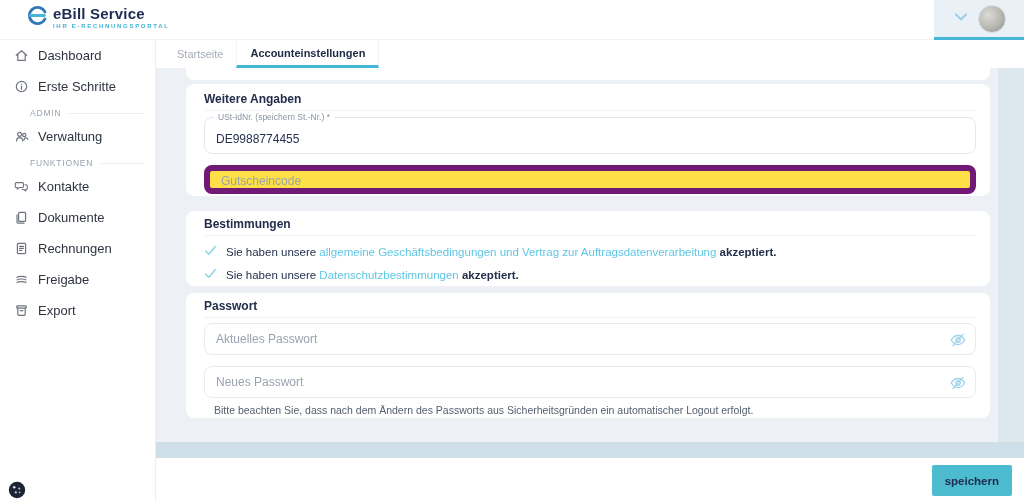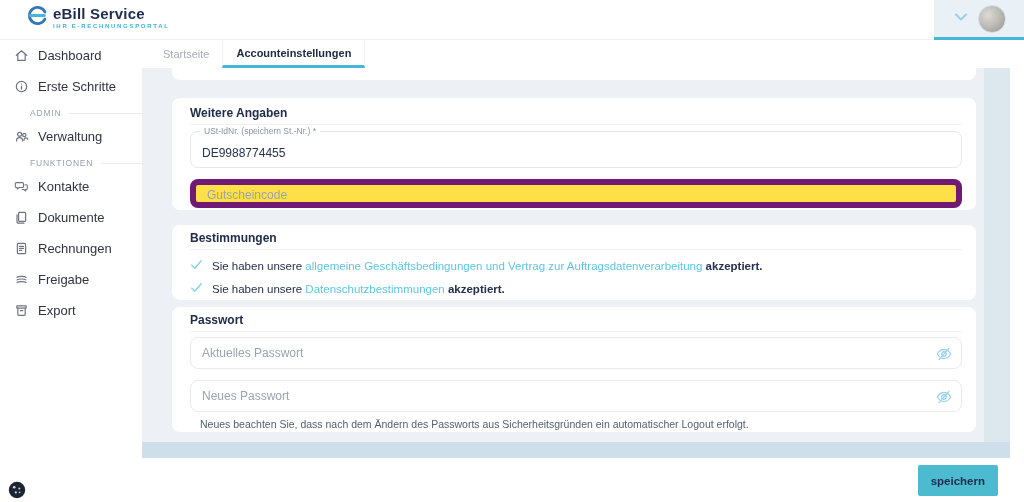--- a/index.html
+++ b/index.html
@@ -26,36 +26,36 @@
   .sidebar { position:absolute; top:40px; left:0; width:156px; height:462px;
     background:#fff; border-right:1px solid #eceff3; padding-top:4px; }
   .side-item { height:22px; margin:0 0 9px 14px; display:flex; align-items:center; gap:9px;
     cursor:pointer; }
   .side-item .slabel { font-size:13px; color:#2e3440; }
   .sicon { width:15px; height:15px; display:inline-flex; }
   .side-section { height:14px; margin:6px 0 5px 30px; display:flex; align-items:center; gap:8px; }
   .side-section .sec-label { font-size:8.5px; color:#98a2ae; letter-spacing:.8px; }
   .side-section .sline { flex:1; height:1px; background:#e9edf2; margin-right:12px; }
   
-  .main { position:absolute; left:142px; top:40px; width:868px; height:462px; }
+  .main { position:absolute; left:156px; top:40px; width:868px; height:462px; }
   .tabbar { height:28px; background:#fff; display:flex; align-items:stretch; padding-left:8px; }
   .tab { font-size:11px; display:flex; align-items:center; padding:0 13px; color:#a6adb6; cursor:pointer; }
   .tab.active { color:#202b45; font-weight:bold;
     border-left:1px solid #f0f2f5; border-right:1px solid #f0f2f5;
     border-bottom:3px solid #44b7d8; }
   .scrollarea { position:relative; height:374px; background:#edf1f5; overflow:hidden; }
   .vscroll { position:absolute; right:0; top:0; width:26px; height:374px; background:#dde7ee; }
   .hscroll { height:16px; background:#cfdfe9; }
   .fragment { margin:0 34px 0 30px; height:12px; background:#fff; border-radius:0 0 8px 8px; }
   .card { margin:0 34px 0 30px; background:#fff; border-radius:8px;
     padding:0 14px 0 18px; position:relative; }
   .card h2 { font-size:12px; font-weight:bold; color:#222d4a;
     padding:8px 0 4px; border-bottom:1px solid #f0f2f5; }
   .card.c2 h2, .card.c3 h2 { padding:6px 0 4px; }
-  .card.c1 { margin-top:18px; height:112px; }
+  .card.c1 { margin-top:4px; height:112px; }
   .card.c2 { margin-top:15px; height:75px; }
   .card.c3 { margin-top:7px; height:125px; }
   
   .outfield { position:relative; margin-top:6px; height:37px;
     border:1px solid #e4e8ee; border-radius:8px; background:#fff; }
   .outfield label { position:absolute; top:-6px; left:9px; background:#fff;
     padding:0 4px; font-size:8.5px; color:#8a94a2; }
   .field-input { width:100%; height:100%; border:none; outline:none; background:transparent;
     font-family:"Liberation Sans", sans-serif; font-size:12px; color:#26324f; padding:6px 11px 0; }
   .plainfield { position:relative; margin-top:11px; height:29px;
@@ -255,21 +255,21 @@
       <div class="pwfield">
         <input class="field-input" type="text" placeholder="Neues Passwort" style="">
         <button class="eye-btn">
           <svg width="18" height="18" viewBox="0 0 16 16" fill="none" stroke="#9ed3ea" stroke-width="1.2" stroke-linecap="round">
             <path d="M2 8 C3.5 5.5 5.9 4 8 4 C10.1 4 12.5 5.5 14 8 C12.5 10.5 10.1 12 8 12 C5.9 12 3.5 10.5 2 8 Z"></path>
             <circle cx="8" cy="8" r="2"></circle>
             <line x1="3.6" y1="13" x2="12.4" y2="3"></line>
           </svg>
         </button>
       </div>
-      <p class="pw-note">Neues beachten Sie, dass nach dem Ändern des Passworts aus Sicherheitsgründen ein automatischer Logout erfolgt.</p>
+      <p class="pw-note">Bitte beachten Sie, dass nach dem Ändern des Passworts aus Sicherheitsgründen ein automatischer Logout erfolgt.</p>
     </section>
 
     <div class="vscroll"></div>
   </div>
 
   <div class="hscroll"></div>
 
   <div class="footer">
     <button class="save-btn">speichern</button>
   </div>

